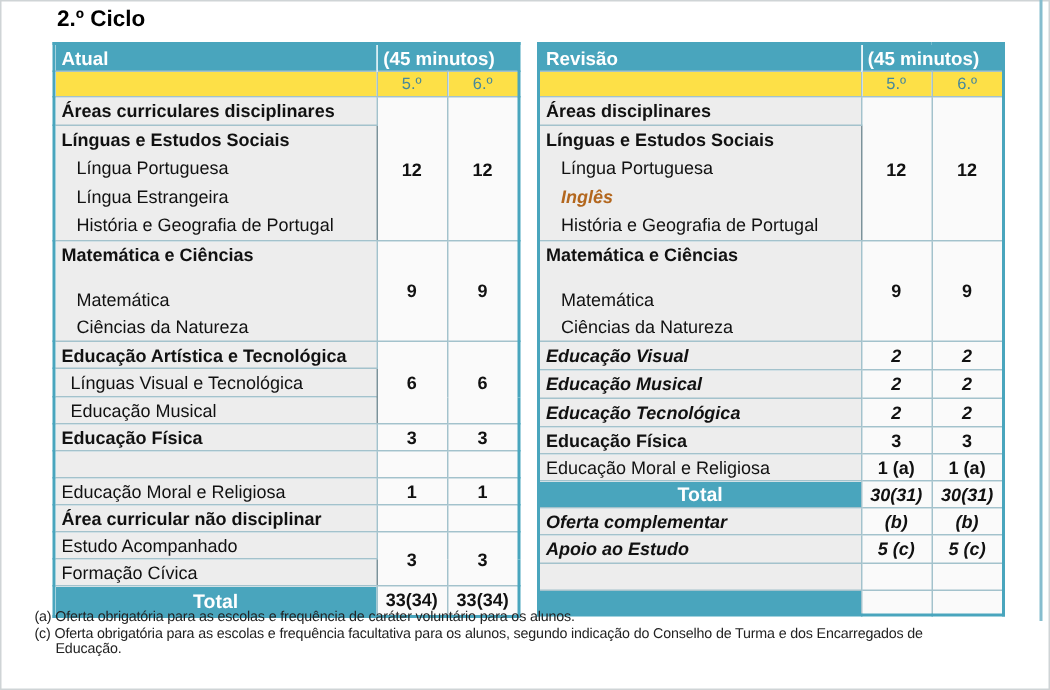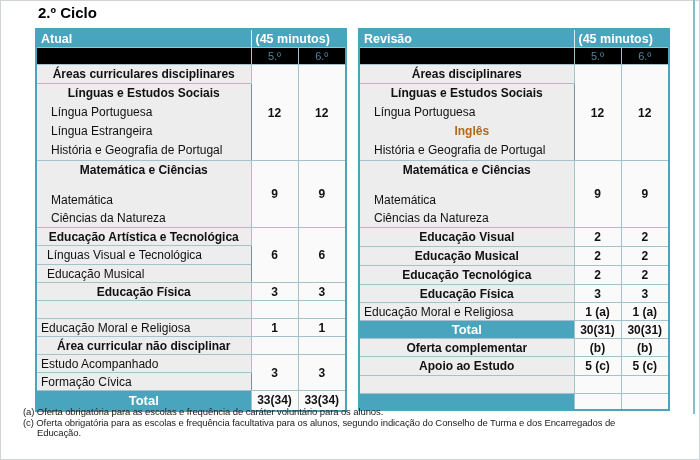--- a/index.html
+++ b/index.html
@@ -18,28 +18,28 @@
   #tbl-atual{left:35px;width:310px;}
   #tbl-revisao{left:358px;width:310px;}
   col.c-label{width:215px;} col.c-v1{width:47px;} col.c-v2{width:48px;}
 
   td{padding:0 4px;font-size:12px;vertical-align:middle;border:1px solid #a3c2cc;overflow:hidden;}
   tr.hdr td{
     background:#49a5bd;color:#fff;font-weight:bold;font-size:12.5px;
     text-align:left;border:none;height:17px;
   }
   tr.hdr td.dur{border-left:1px solid #d8edf3;}
-  tr.sub td{background:#000000;height:16px;}
+  tr.sub td{background:#fde047;height:16px;}
   tr.sub td.col{color:#47889c;font-size:11px;text-align:center;}
 
   td.lbl{background:#ededed;color:#111;}
   td.val{background:#fafafa;text-align:center;font-weight:bold;color:#111;}
   td.v1{border-left:1px solid #7b929a;}
-  .b{font-weight:bold;text-align:center;}
-  .o{color:#b3671e;}
+  .b{font-weight:bold;}
+  .o{color:#b3671e;font-style:italic;}
   td.lbl .line{height:19px;line-height:19px;white-space:nowrap;}
   td.lbl .line.s{height:17px;line-height:17px;}
   td.lbl .gap{height:11px;}
   .ind{padding-left:10px;}
   td.total-lbl{background:#49a5bd;color:#fff;font-weight:bold;font-size:13px;text-align:center;}
   td.teal-blank{background:#49a5bd;}
   td.nowrap{white-space:nowrap;}
 
   .footnotes{
     position:absolute;left:23px;top:407px;width:690px;

